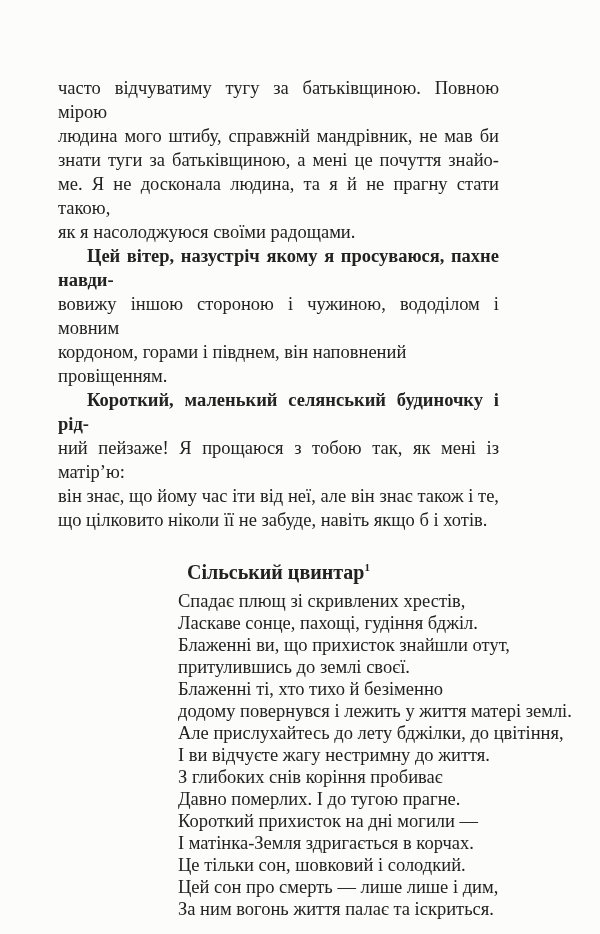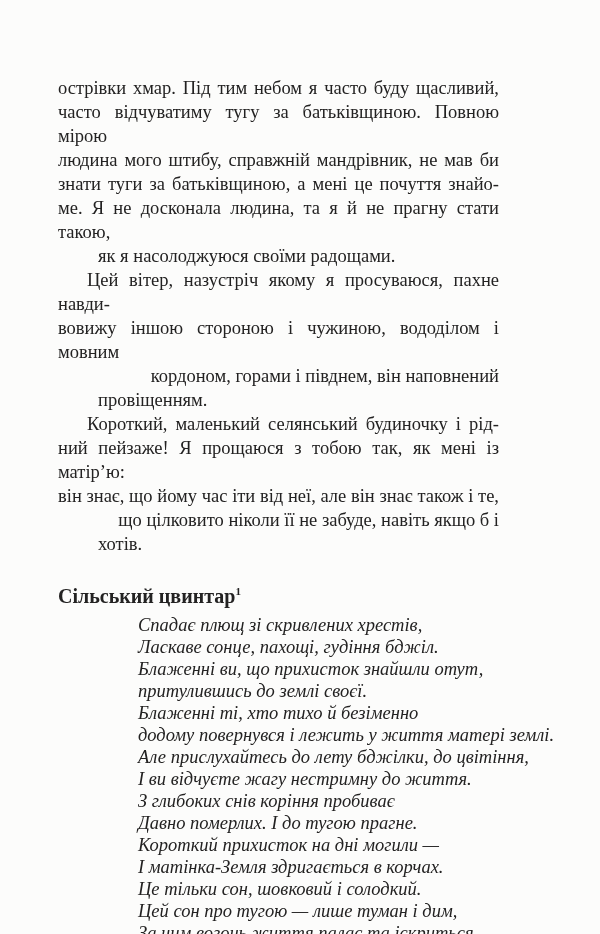--- a/index.html
+++ b/index.html
@@ -24,53 +24,51 @@
   }
   .para { margin: 0; }
   .line {
     font-size: 18.5px;
     line-height: 24px;
     text-align: justify;
     text-align-last: justify;
     white-space: normal;
   }
   .line.last {
-    text-align: right;
+    text-align: left;
     text-align-last: left;
-    margin-left: 40px;
   }
-  .line.ind { text-indent: 29px; }
+  .line.ind { text-indent: 29px; font-weight: bold; }
 
   .poem-title {
     margin: 22px 0 0 0;
-    text-align: left;
+    text-align: center;
     font-size: 20px;
     font-weight: bold;
     line-height: 26px;
   }
   .poem-title sup {
     font-size: 11px;
     font-weight: bold;
   }
   .poem { margin: 5px 0 0 80px; }
   .poem-line {
-    font-style: italic;
     font-size: 18.5px;
     line-height: 22px;
     white-space: nowrap;
+    margin-left: 40px;
   }
 </style>
 </head>
 <body>
 
 <div class="page">
   <div class="text-block">
 
     <div class="para">
-      <div class="line">острівки хмар. Під тим небом я часто буду щасливий,</div>
       <div class="line">часто відчуватиму тугу за батьківщиною. Повною мірою</div>
       <div class="line">людина мого штибу, справжній мандрівник, не мав би</div>
       <div class="line">знати туги за батьківщиною, а мені це почуття знайо-</div>
       <div class="line">ме. Я не досконала людина, та я й не прагну стати такою,</div>
       <div class="line last">як я насолоджуюся своїми радощами.</div>
     </div>
 
     <div class="para">
       <div class="line ind">Цей вітер, назустріч якому я просуваюся, пахне навди-</div>
       <div class="line">вовижу іншою стороною і чужиною, вододілом і мовним</div>
@@ -93,18 +91,18 @@
       <div class="poem-line">притулившись до землі своєї.</div>
       <div class="poem-line">Блаженні ті, хто тихо й безіменно</div>
       <div class="poem-line">додому повернувся і лежить у життя матері землі.</div>
       <div class="poem-line">Але прислухайтесь до лету бджілки, до цвітіння,</div>
       <div class="poem-line">І ви відчуєте жагу нестримну до життя.</div>
       <div class="poem-line">З глибоких снів коріння пробиває</div>
       <div class="poem-line">Давно померлих. І до тугою прагне.</div>
       <div class="poem-line">Короткий прихисток на дні могили —</div>
       <div class="poem-line">І матінка-Земля здригається в корчах.</div>
       <div class="poem-line">Це тільки сон, шовковий і солодкий.</div>
-      <div class="poem-line">Цей сон про тугою — лише туман і дим,</div>
+      <div class="poem-line">Цей сон про смерть — лише лише і дим,</div>
       <div class="poem-line">За ним вогонь життя палає та іскриться.</div>
     </div>
 
   </div>
 </div>
 
 </body></html>

